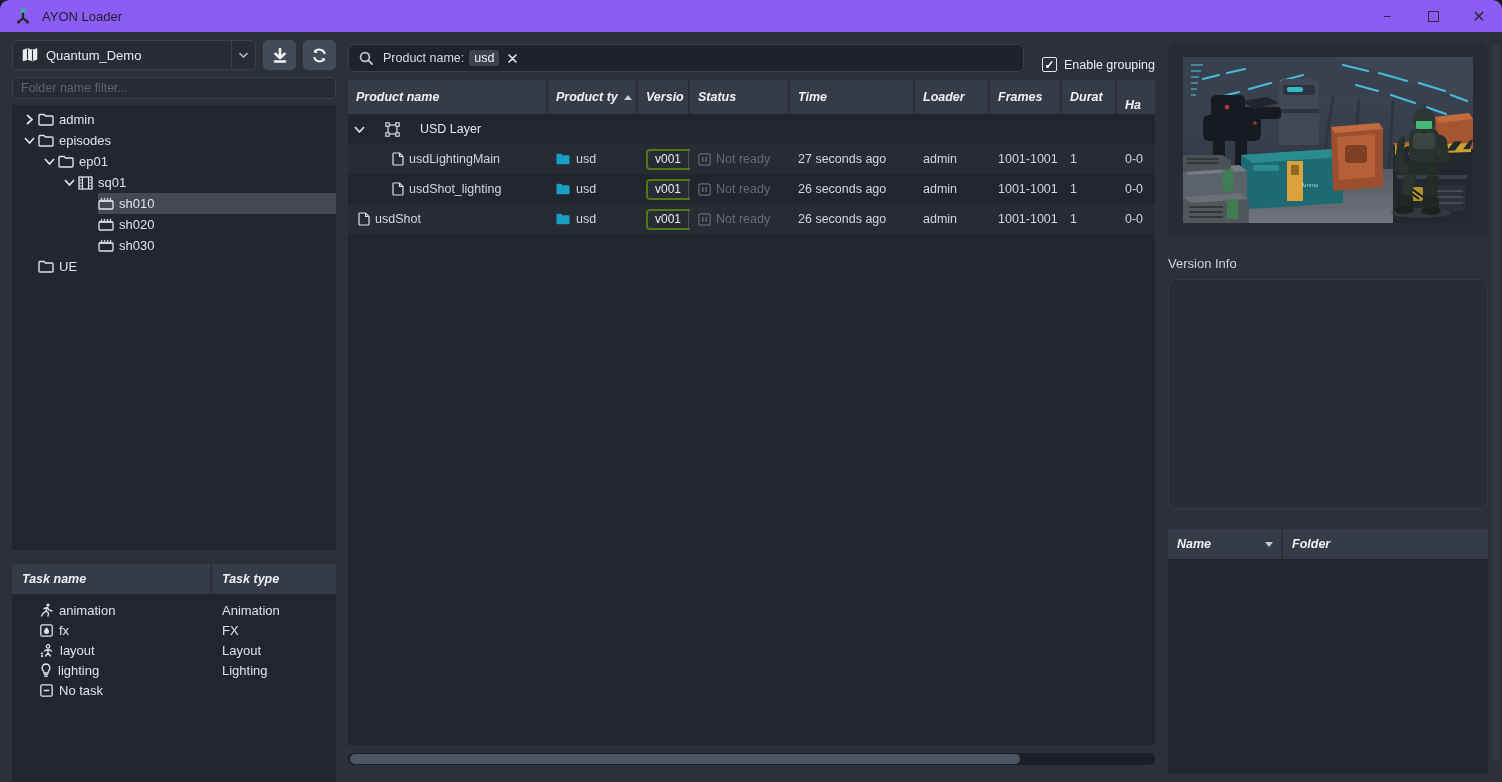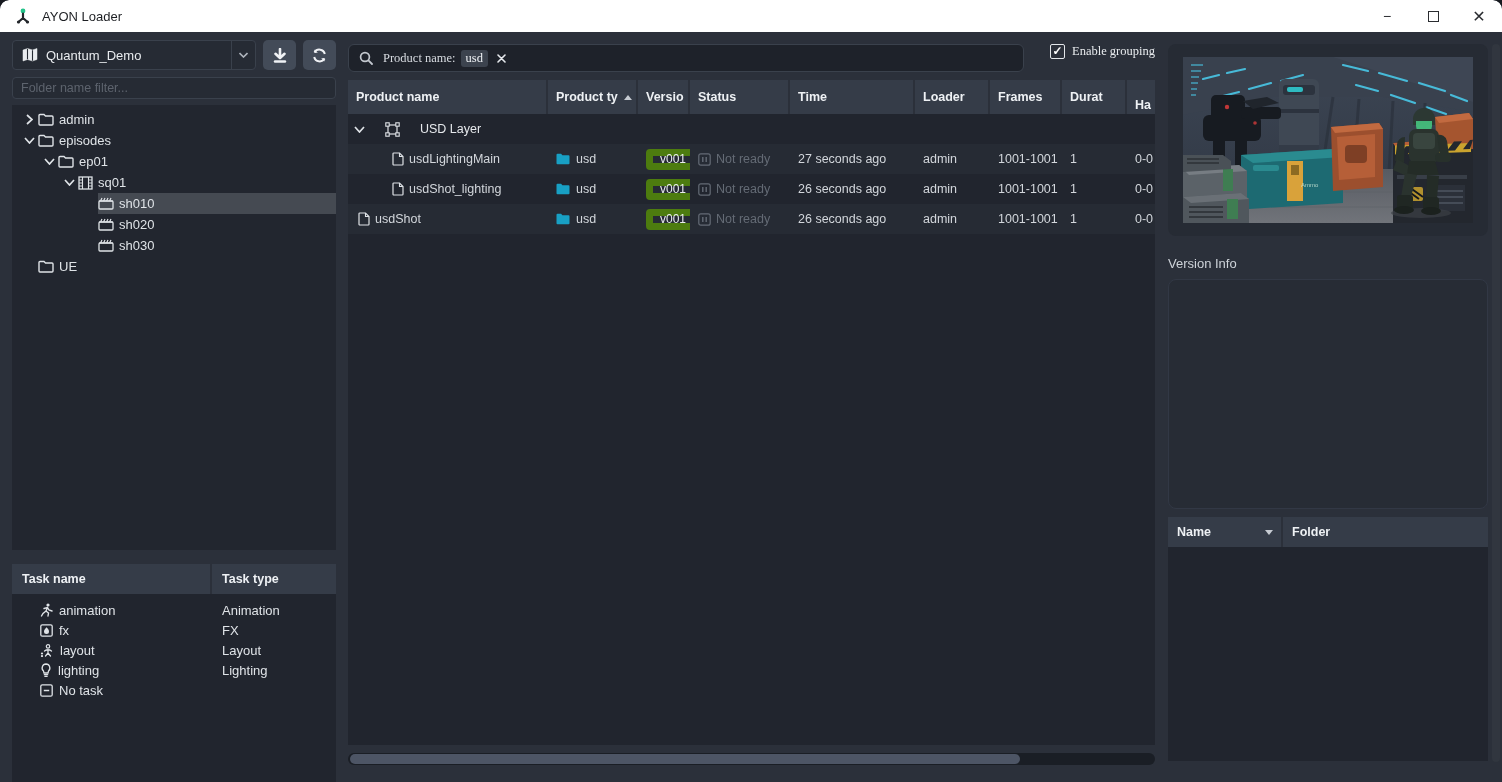--- a/index.html
+++ b/index.html
@@ -1,33 +1,33 @@
 <!DOCTYPE html>
 <html><head>
 <meta charset="utf-8">
 <style>
   * { margin:0; padding:0; box-sizing:border-box; }
   html,body { width:1502px; height:782px; background:#171a20; overflow:hidden;
               font-family:"Liberation Sans", sans-serif; }
   .window { position:absolute; inset:0; background:#2b303a; border-radius:9px 9px 0 0; overflow:hidden; }
 
   
-  .titlebar { position:absolute; left:0; top:0; right:0; height:32px; background:#ffffff;
+  .titlebar { position:absolute; left:0; top:0; right:0; height:32px; background:#8b5cf6;
               display:flex; align-items:center; border-radius:9px 9px 0 0; }
   .titlebar .app-icon { margin-left:14px; width:18px; height:18px; }
   .titlebar .title { margin-left:10px; font-size:13px; color:#1d1f23; }
   .win-controls { margin-left:auto; display:flex; height:100%; }
   .win-btn { width:46px; height:100%; display:flex; align-items:center; justify-content:center;
              color:#2a2c30; font-size:14px; cursor:default; }
   .win-btn .maxbox { width:11px; height:11px; border:1.4px solid #2a2c30; }
   .win-btn.close { font-size:16px; }
 
   
   .panel-bg { background:#21252e; }
-  .hdr { background:#353c48; color:#eef1f4; font-weight:bold; font-size:12.5px; }
+  .hdr { background:#353c48; color:#eef1f4; font-weight:bold; font-size:12.5px;font-style:italic; }
   svg.ic { display:block; }
 
   
   .left-col { position:absolute; left:12px; top:40px; width:324px; }
   .project-row { display:flex; height:30px; }
   .project-select { width:246px; height:30px; background:#262b34; border:1px solid #3a414c;
       border-radius:4px; display:flex; align-items:center; color:#e9ecef; font-size:13px; }
   .project-select .map { margin:0 8px 0 9px; }
   .ps-arrow { margin-left:auto; width:24px; height:100%; border-left:1px solid #3a414c;
       display:flex; align-items:center; justify-content:center; }
@@ -50,64 +50,64 @@
   .task-hdr { display:flex; height:30px; }
   .task-hdr .c1 { width:200px; padding-left:10px; display:flex; align-items:center; border-right:2px solid #2b303a; }
   .task-hdr .c2 { flex:1; padding-left:10px; display:flex; align-items:center; }
   .task-body { background:#21252e; height:190px; padding-top:6px; }
   .task-row { display:flex; height:20px; align-items:center; color:#dfe3e7; font-size:13px; }
   .task-row .c1 { width:200px; padding-left:28px; display:flex; align-items:center; gap:6px; }
   .task-row .c2 { flex:1; padding-left:10px; }
 
   
   .main-col { position:absolute; left:348px; top:44px; width:807px; }
-  .filters-row { display:flex; align-items:flex-start; height:28px;font-family:Liberation Serif, serif; }
+  .filters-row { display:flex; align-items:flex-end; height:28px; }
   .search-field { width:676px; height:28px; background:#1e222a; border:1px solid #3a414c;
       border-radius:6px; display:flex; align-items:center; }
   .search-field .mag { margin:0 10px 0 10px; }
   .chip { display:flex; align-items:center; gap:5px; font-size:12.5px; color:#d7dbe0; }
   .chip .val { background:#3c434e; border-radius:3px; padding:1px 5px; color:#eef1f4; }
   .chip .x { margin-left:4px; }
   .grouping { margin-left:auto; display:flex; align-items:center; gap:7px; color:#e9ecef; font-size:12.5px; }
   .cbox { width:15px; height:15px; border:1.6px solid #e3e6ea; border-radius:2px; display:flex;
       align-items:center; justify-content:center; color:#fff; font-size:12px; font-weight:bold; background:#2b303a; }
 
   .ptable-hdr { margin-top:8px; display:flex; height:34px; }
   .ptable-hdr .cell { display:flex; align-items:center; padding-left:8px; border-right:2px solid #2b303a; }
   .ptable-hdr .cell:last-child { border-right:none;margin-top:16px; }
   .sort-up { width:0; height:0; border-left:4px solid transparent; border-right:4px solid transparent;
       border-bottom:5px solid #c6cbd2; margin-left:6px; }
   .sort-down { width:0; height:0; border-left:4px solid transparent; border-right:4px solid transparent;
       border-top:5px solid #c6cbd2; margin-left:auto; margin-right:8px; }
   .cw-name{width:200px;} .cw-type{width:90px;} .cw-ver{width:52px;} .cw-status{width:100px;}
-  .cw-time{width:125px;} .cw-author{width:75px;} .cw-frames{width:72px;} .cw-dur{width:65px;} .cw-ha{flex:1; overflow:hidden;}
+  .cw-time{width:125px;} .cw-author{width:75px;} .cw-frames{width:72px;} .cw-dur{width:55px;} .cw-ha{flex:1; overflow:hidden;}
 
   .ptable-body { background:#21252e; height:631px; }
   .prow { display:flex; height:30px; align-items:center; color:#d3d7dc; font-size:12.5px; }
   .prow.alt { background:#262b34; }
   .prow .cell { display:flex; align-items:center; padding-left:8px; height:100%; overflow:hidden; }
   .grp-row { display:flex; align-items:center; height:30px; color:#e6e9ec; font-size:12.5px; gap:20px; padding-left:6px; }
   .name-ind { padding-left:44px !important; }
   .doc-name { display:flex; align-items:center; gap:5px; }
   .type-cell { gap:6px; }
   .ver-combo { display:flex; align-items:center; height:21px; background:#262b34;
-      border:7px solid #4d7c0f; border-radius:4px; color:#e9ecef; font-size:12px; }
+      border:2px solid #4d7c0f; border-radius:4px; color:#e9ecef; font-size:12px; }
   .ver-combo .v { padding:0 7px; }
   .ver-combo .vc { width:17px; height:100%; border-left:1px solid #4a515c; display:flex; align-items:center; justify-content:center; }
   .status-cell { gap:5px; color:#646b75; }
   .hscroll { margin-top:8px; height:12px; background:#1a1e25; border-radius:6px; position:relative; }
   .hscroll .thumb { position:absolute; left:2px; top:1px; height:10px; width:83%; background:#4d5565; border-radius:5px; }
 
   
   .right-col { position:absolute; left:1168px; top:44px; width:320px; }
   .thumb-panel { height:192px; background:#262b34; border-radius:8px; display:flex;
       align-items:center; justify-content:center; }
   .vi-label { margin-top:20px; font-size:13px; color:#ced3d9; }
   .vi-box { margin-top:8px; height:230px; background:#272c35; border:1px solid #323845; border-radius:8px; }
-  .rep-table { margin-top:8px; }
+  .rep-table { margin-top:20px; }
   .rep-hdr { display:flex; height:30px; }
   .rep-hdr .c1 { width:115px; padding-left:9px; display:flex; align-items:center; border-right:2px solid #2b303a; }
   .rep-hdr .c2 { flex:1; padding-left:9px; display:flex; align-items:center; }
   .rep-body { background:#21252e; height:214px; }
   .right-edge { position:absolute; left:1492px; top:44px; width:8px; height:718px; background:#31363f; border-radius:4px; }
 </style>
 </head>
 <body>
 
 <div class="window">

